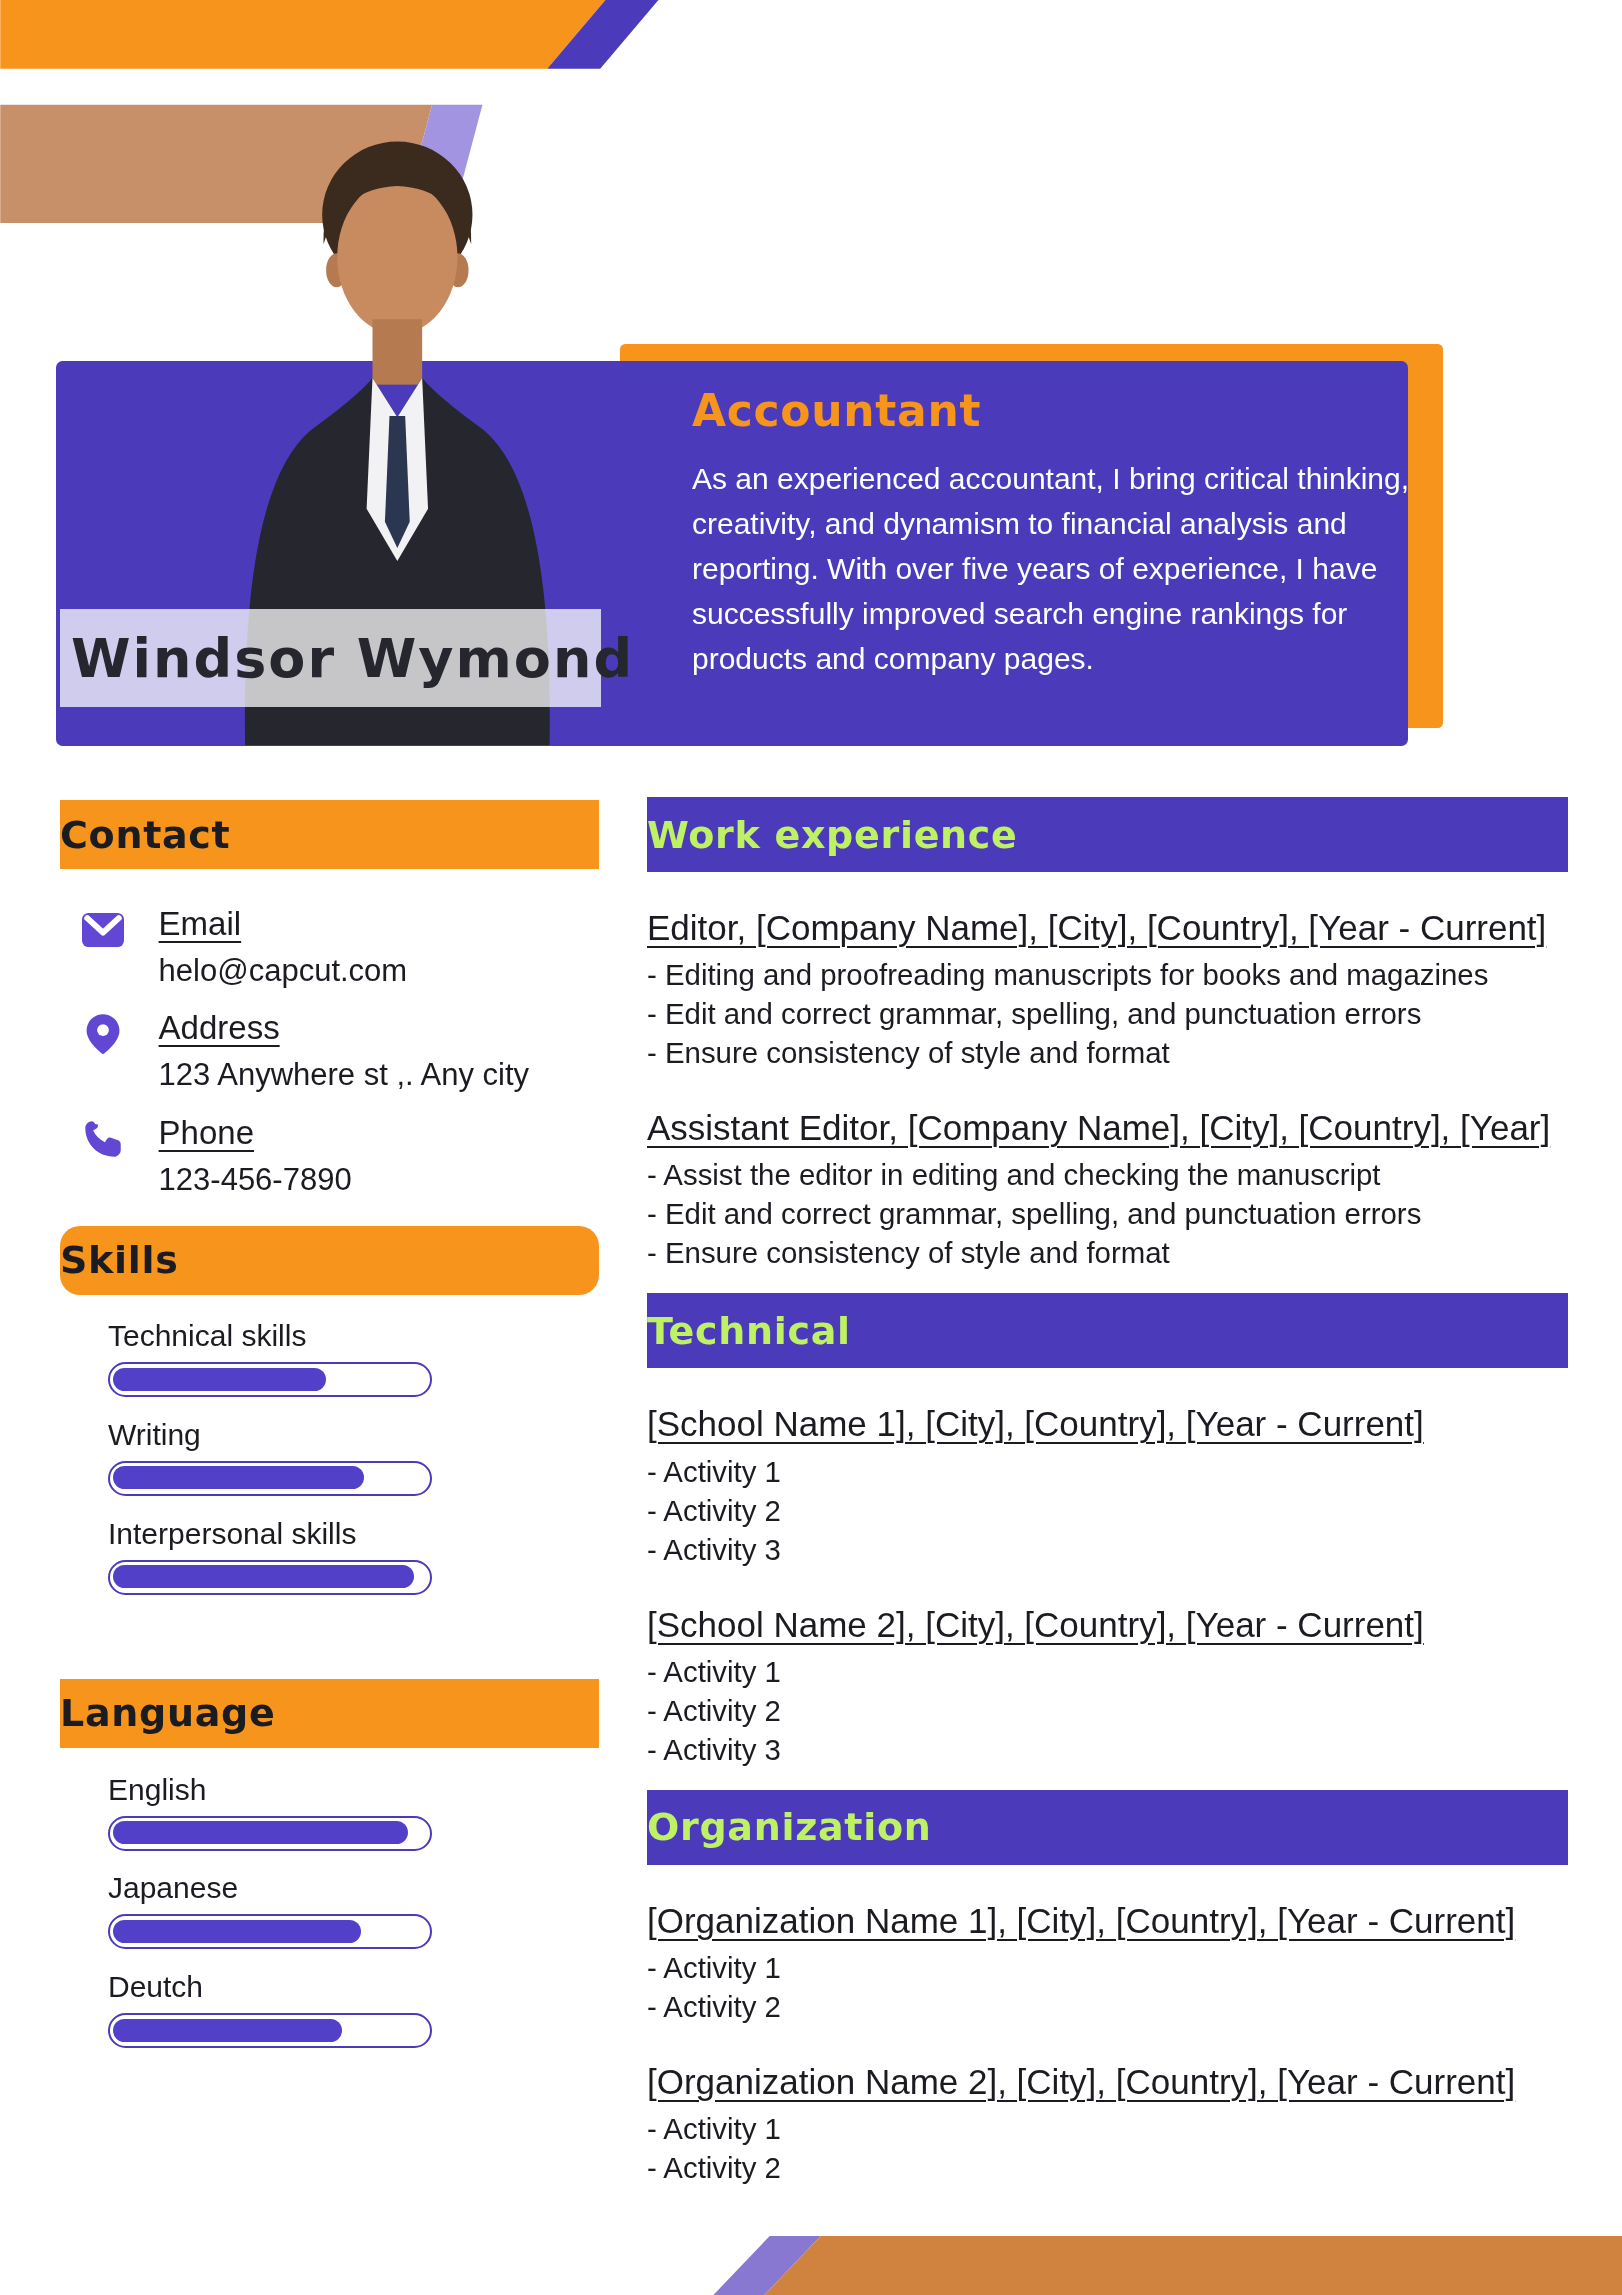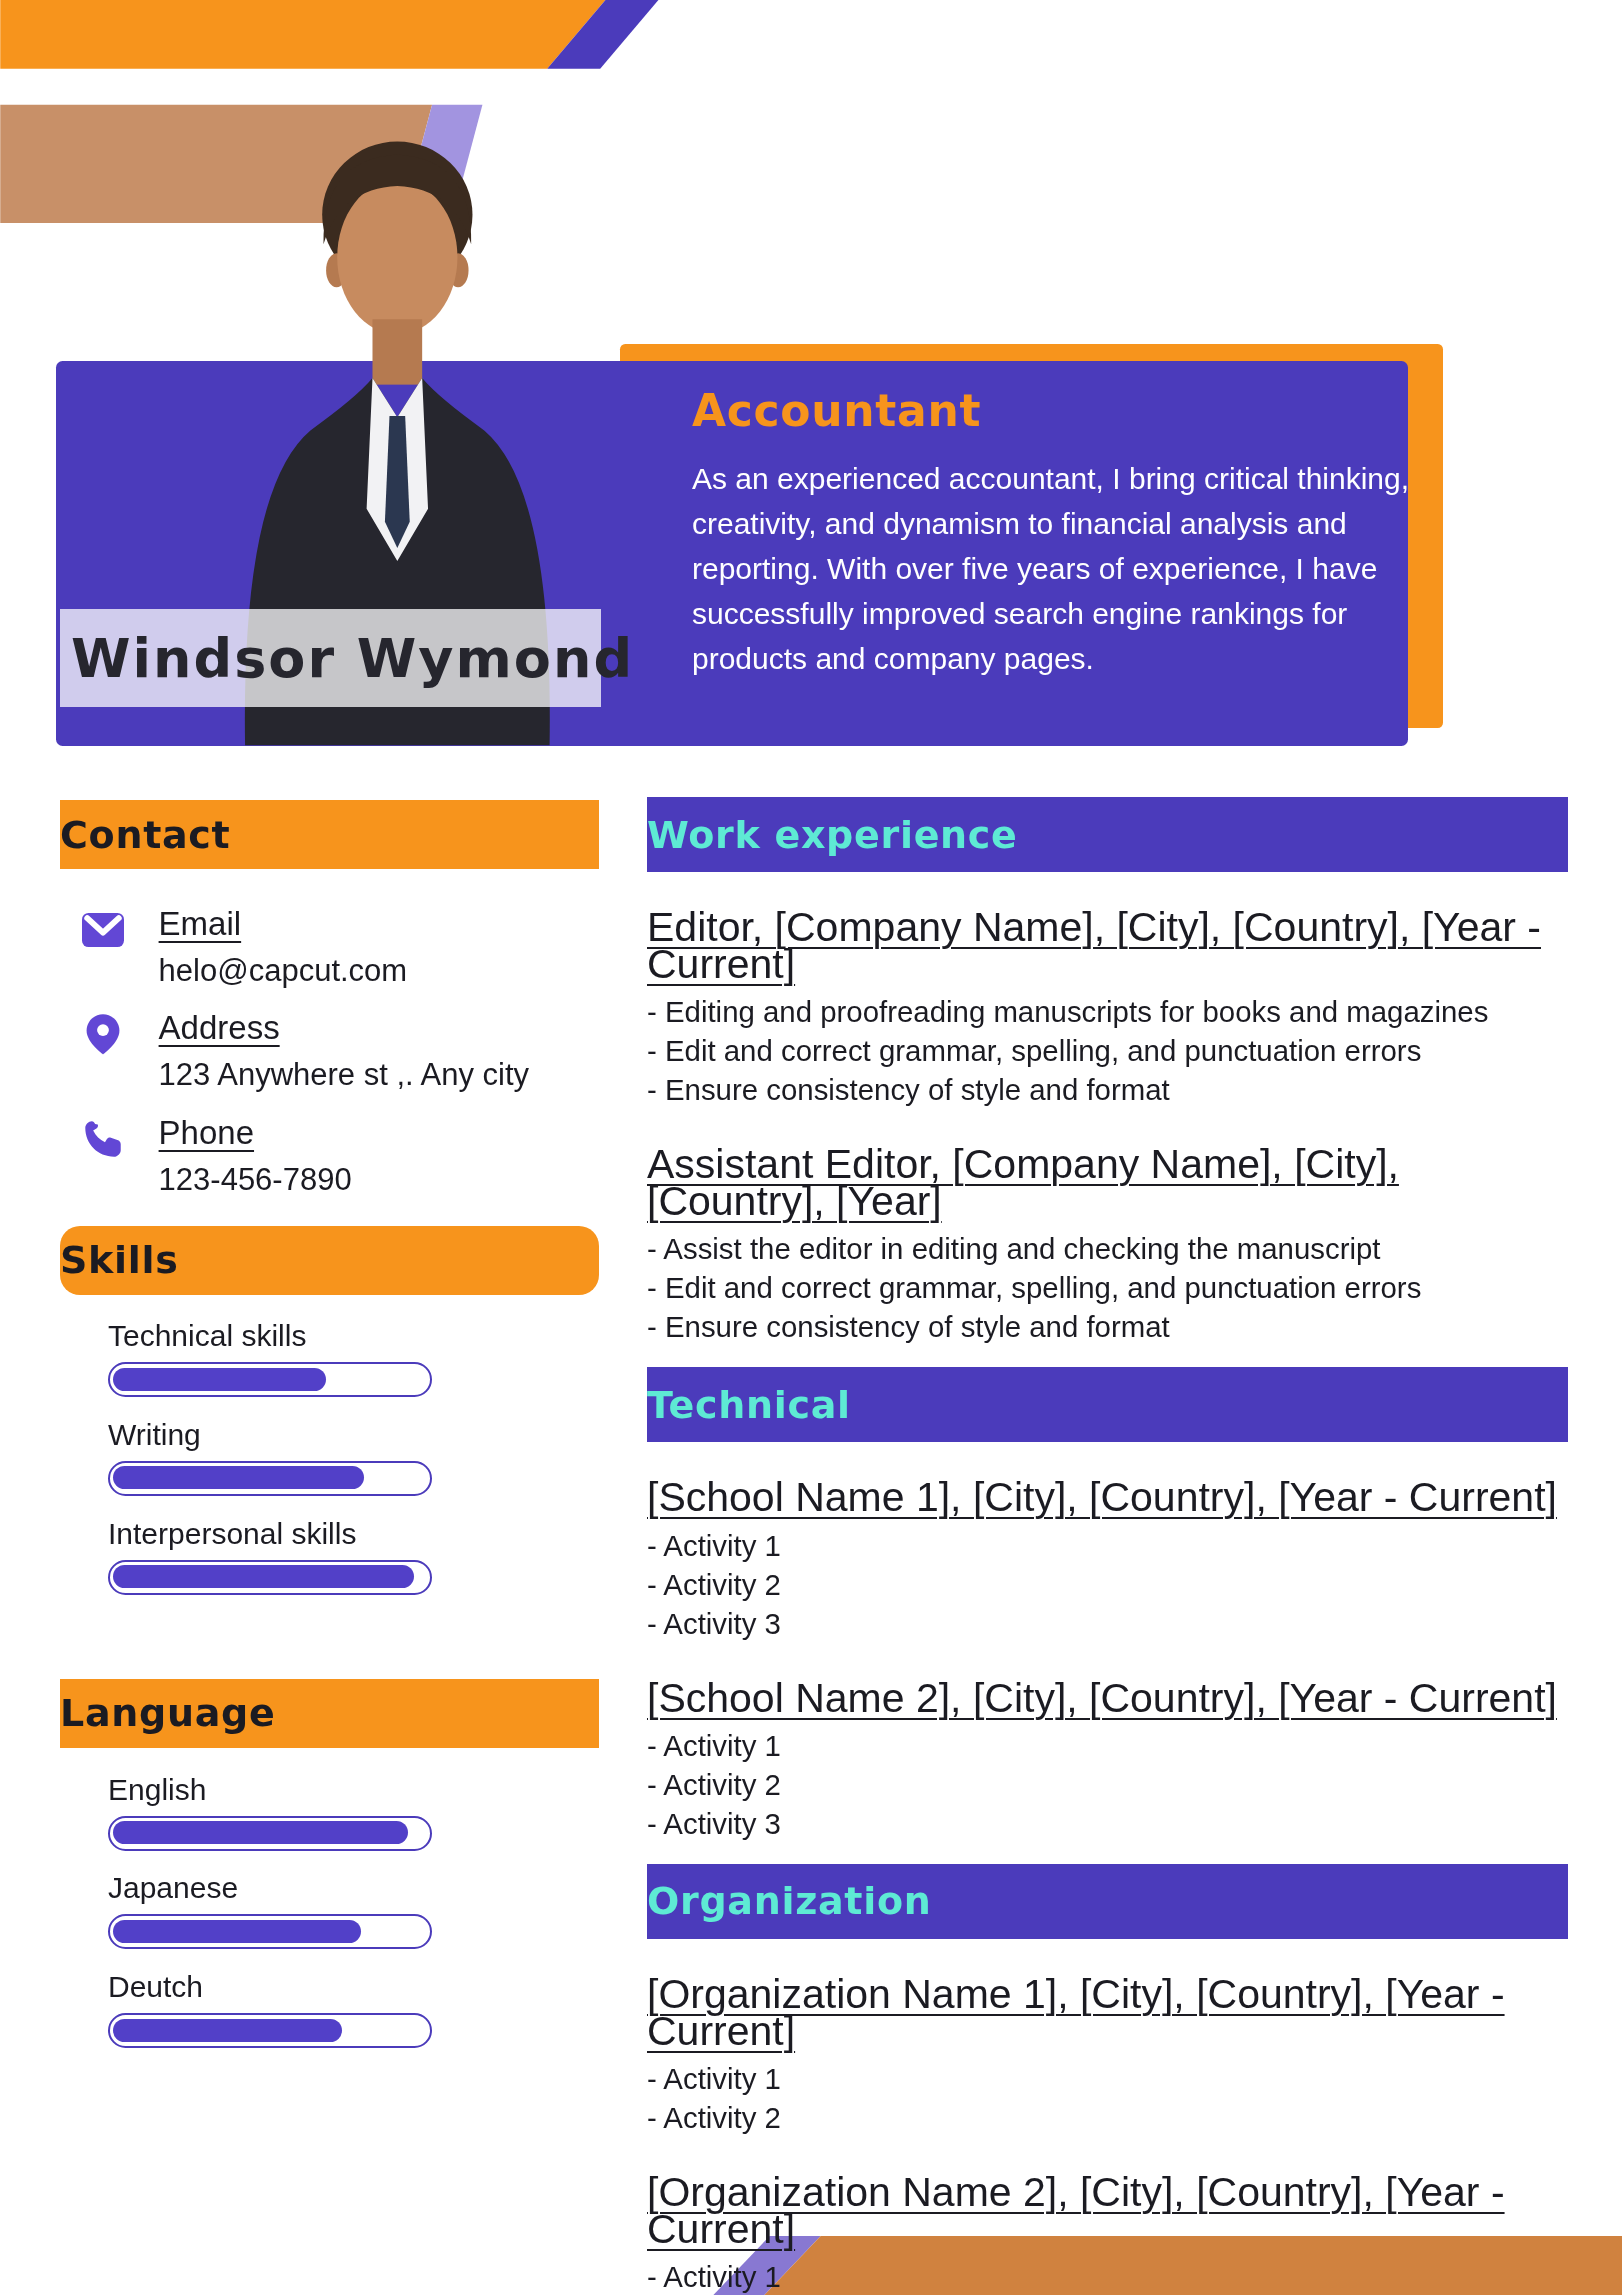--- a/index.html
+++ b/index.html
@@ -28,21 +28,21 @@
                 color:var(--orange);letter-spacing:0.7px;}
   .hero-text p{margin:19.6px 0 0 0;font-size:30px;line-height:45px;color:#ffffff;}
 
   
   .left-col{position:absolute;left:60px;top:800px;width:539px;z-index:2;}
   .right-col{position:absolute;left:647px;top:797px;width:921px;z-index:2;}
 
   .sec-bar{display:flex;align-items:center;
            font-family:"DejaVu Sans",sans-serif;font-weight:800;letter-spacing:0.7px;}
   .sec-bar.orange{height:69px;background:var(--orange);color:var(--ink);font-size:38px;}
-  .sec-bar.purple{height:75px;background:var(--purple);color:#5eead4;font-size:38px;}
+  .sec-bar.purple{height:75px;background:var(--purple);color:#bef264;font-size:38px;}
 
   .u{text-decoration:underline;text-decoration-thickness:2px;text-underline-offset:5.9px;}
 
   
   .contact-list{margin-top:36px;margin-left:21.6px;}
   .contact-row{display:flex;margin-bottom:23.6px;}
   .contact-icon{width:42px;height:42px;flex:0 0 42px;margin-top:3.9px;}
   .contact-text{margin-left:35px;}
   .contact-label{font-size:33px;line-height:38px;color:var(--ink);}
   .contact-value{font-size:31px;line-height:31px;margin-top:11.8px;color:var(--ink);}
@@ -52,21 +52,21 @@
   .skill{margin-bottom:19.6px;}
   .skill-label{font-size:30px;line-height:35px;color:var(--ink);}
   .meter{margin-top:9.2px;width:324px;height:35px;border:2.6px solid var(--purple);
          border-radius:18.3px;background:#fff;box-sizing:border-box;padding:3.3px;}
   .meter-fill{height:23px;background:var(--purple_fill);border-radius:11.8px;}
 
   .gap-skills{margin-top:31px;border-radius:20px;}
   .gap-lang{margin-top:84px;}
 
   
-  .entry-title{margin-top:37px;font-size:41px;line-height:37px;color:var(--ink);}
+  .entry-title{margin-top:37px;font-size:35px;line-height:37px;color:var(--ink);}
   .entry-title.first{margin-top:37px;}
   .bullets{margin-top:9.2px;}
   .bullet{font-size:29.4px;line-height:39px;color:var(--ink);}
   .sec-gap{margin-top:21px;}
 </style>
 </head>
 <body>
 
 <div id="page">
 

